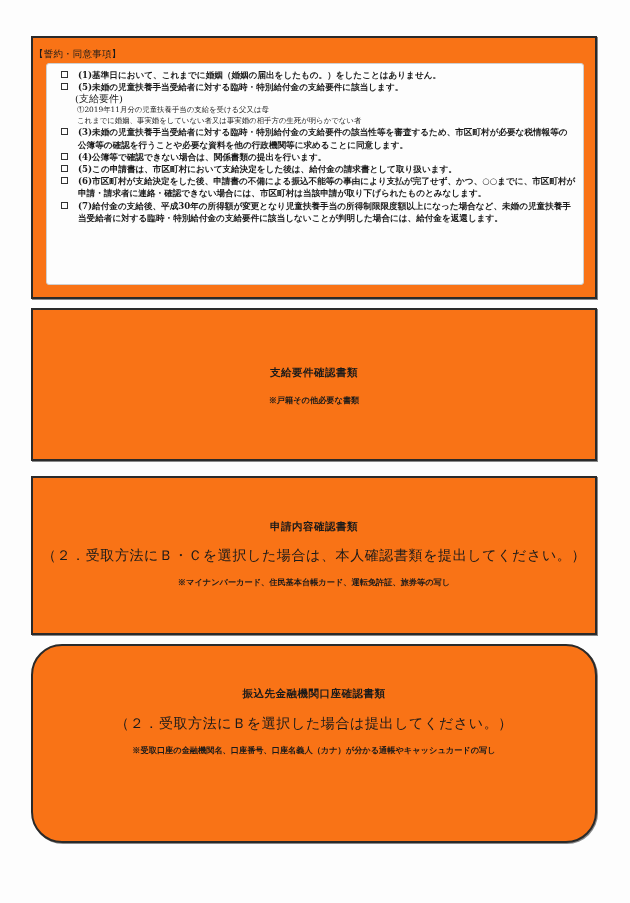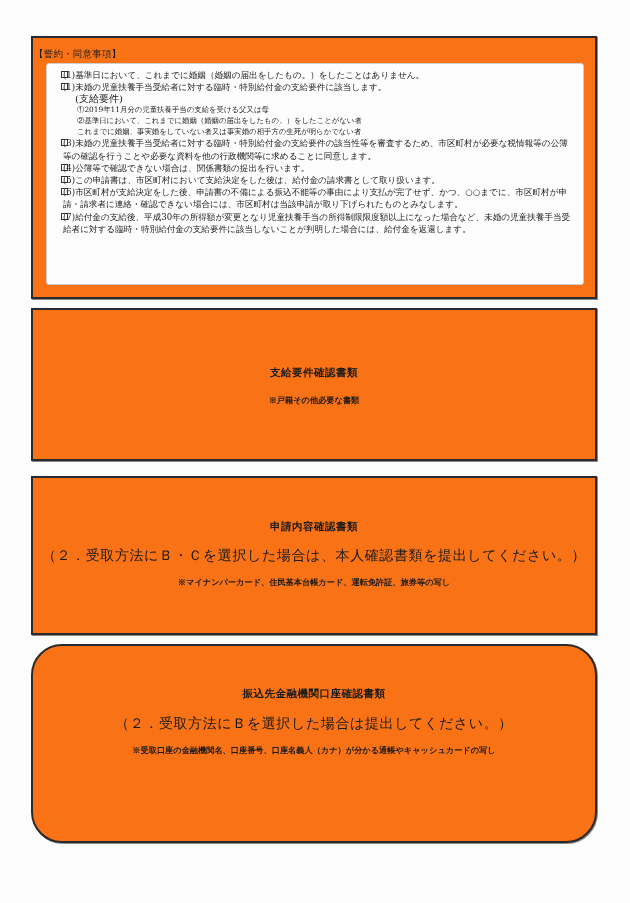--- a/index.html
+++ b/index.html
@@ -18,21 +18,21 @@
   #box4 { top: 644px; height: 199px; border-radius: 31px; }
 
   .sec-title {
     position: absolute; left: 1px; top: 10px; font-size: 9.5px; letter-spacing: 0.2px;
   }
   .inner {
     position: absolute; left: 13px; top: 25px; width: 538px; height: 222px;
     border: 1.5px solid #cfcfcf; border-radius: 3px; box-sizing: border-box; background: #fdfdfd;
   }
   .items { position: absolute; left: 14px; top: 5px; width: 515px; font-size: 8.6px; line-height: 12.2px; }
-  .item { position: relative; padding-left: 2px; }
+  .item { position: relative; padding-left: 17px; font-weight: bold; }
   .item .cb {
     position: absolute; left: 0; top: 2px; width: 7px; height: 7px; border: 1px solid #333; box-sizing: border-box;
   }
   .sub-head { padding-left: 14px; font-size: 10px; line-height: 11px; }
   .sub { padding-left: 16px; font-size: 7.4px; line-height: 11px; }
 
   .center-block { position: absolute; left: 0; width: 100%; text-align: center; }
   .doc-title { font-size: 10.5px; font-weight: bold; letter-spacing: 0.5px; }
   .doc-note { font-size: 8.2px; font-weight: bold; }
   .doc-paren { font-size: 14px; letter-spacing: 0.6px; text-align: center; }
@@ -43,25 +43,24 @@
 <div class="box" id="box1">
   <div class="sec-title">【誓約・同意事項】</div>
   <div class="inner">
     <div class="items">
       <div class="item">
         <span class="cb"></span>
         <span>(1)基準日において、これまでに婚姻（婚姻の届出をしたもの。）をしたことはありません。</span>
       </div>
       <div class="item">
         <span class="cb"></span>
-        <span>(1)未婚の児童扶養手当受給者に対する臨時・特別給付金の支給要件に該当します。</span>
+        <span>(5)未婚の児童扶養手当受給者に対する臨時・特別給付金の支給要件に該当します。</span>
       </div>
       <div class="sub-head">(支給要件)</div>
       <div class="sub">①2019年11月分の児童扶養手当の支給を受ける父又は母</div>
-      <div class="sub">②基準日において、これまでに婚姻（婚姻の届出をしたもの。）をしたことがない者</div>
       <div class="sub">これまでに婚姻、事実婚をしていない者又は事実婚の相手方の生死が明らかでない者</div>
       <div class="item">
         <span class="cb"></span>
         <span>(3)未婚の児童扶養手当受給者に対する臨時・特別給付金の支給要件の該当性等を審査するため、市区町村が必要な税情報等の公簿等の確認を行うことや必要な資料を他の行政機関等に求めることに同意します。</span>
       </div>
       <div class="item">
         <span class="cb"></span>
         <span>(4)公簿等で確認できない場合は、関係書類の提出を行います。</span>
       </div>
       <div class="item">

